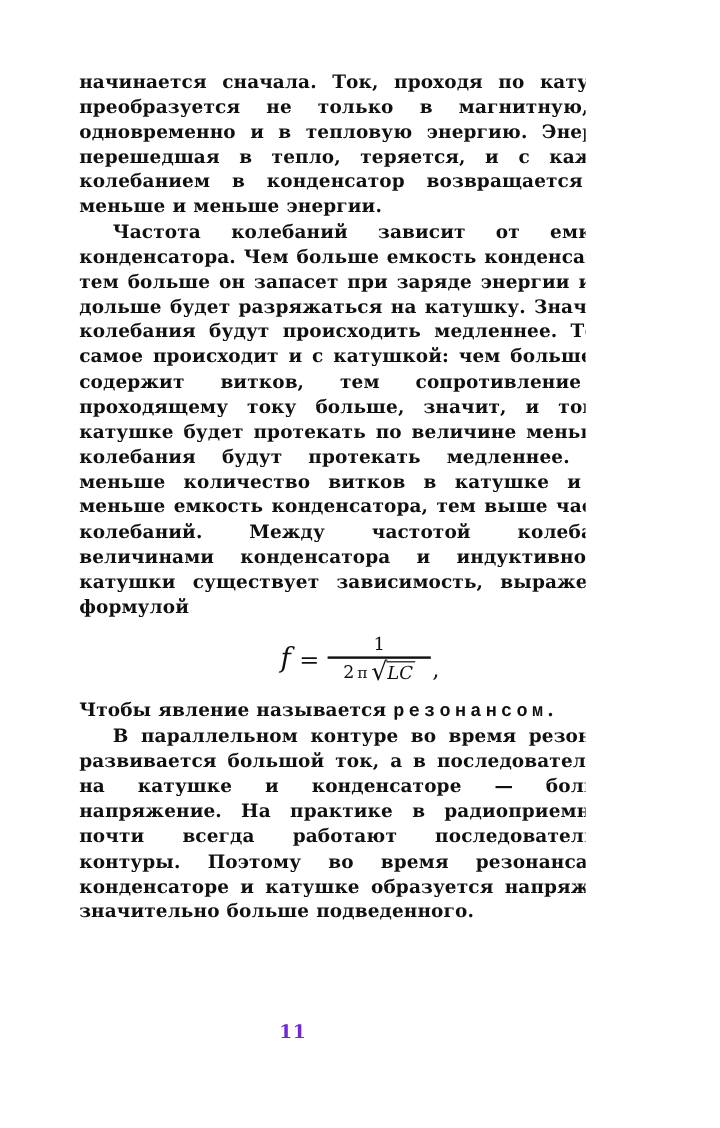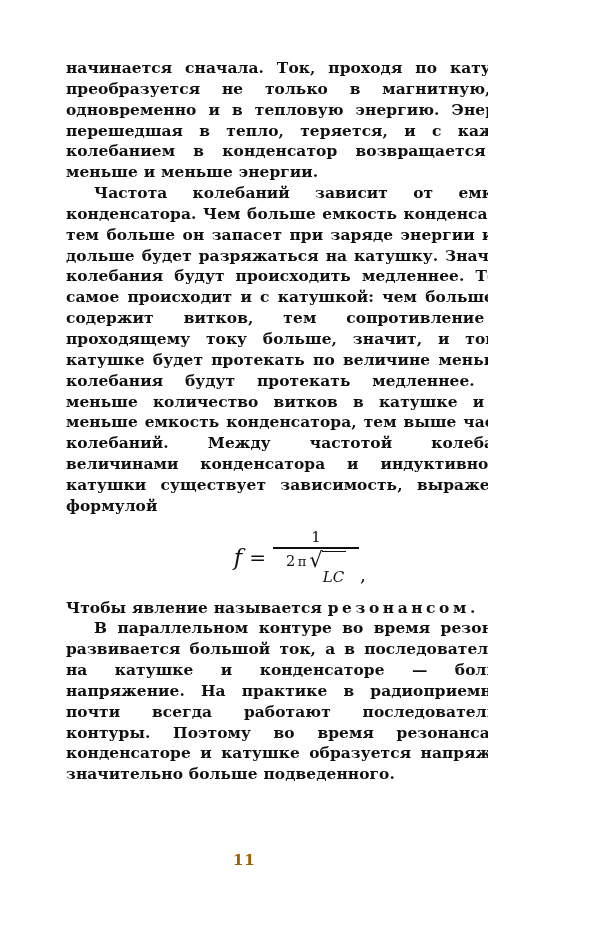--- a/index.html
+++ b/index.html
@@ -44,20 +44,21 @@
     text-indent: 28px;
   }
 
   p.para.flush {
     text-indent: 0;
   }
 
   
   .spaced {
     letter-spacing: 3.6px;
+    font-family: Liberation Mono, monospace;
   }
 
   
   .mvar {
     font-family: "DejaVu Serif", "Liberation Serif", serif;
     font-style: italic;
     font-weight: 600;
     letter-spacing: 0;
     padding: 0 1px;
   }
@@ -150,21 +151,21 @@
     font-weight: 400;
     position: relative;
     top: -1px;
   }
 
   .radical .radicand {
     border-top: 1.6px solid #101010;
     font-style: italic;
     font-size: 15px;
     line-height: 1;
-    padding: 18px 2px 0 1px;
+    padding: 2px 2px 0 1px;
     margin-left: -1px;
     position: relative;
     top: -1px;
     text-align: right;
   }
 
   .formula .trail {
     font-size: 19px;
     align-self: flex-end;
     padding-left: 1px;
@@ -175,21 +176,21 @@
   
   #folio {
     position: absolute;
     left: 0;
     right: 0;
     top: 850px;
     text-align: center;
     font-size: 15.5px;
     font-weight: 600;
     letter-spacing: 0.5px;
-    color: #a16207;
+    color: #6d28d9;
   }
 </style>
 </head>
 <body>
 
 <div id="page">
 
   <div id="text-column">
 
     <p class="para flush">начинается сначала. Ток, проходя по катушке, преобразуется не только  в магнитную, но одновременно и в тепловую энергию. Энергия, перешедшая в тепло, теряется, и с каждым колебанием в конденсатор возвращается все меньше и меньше энергии.</p>

